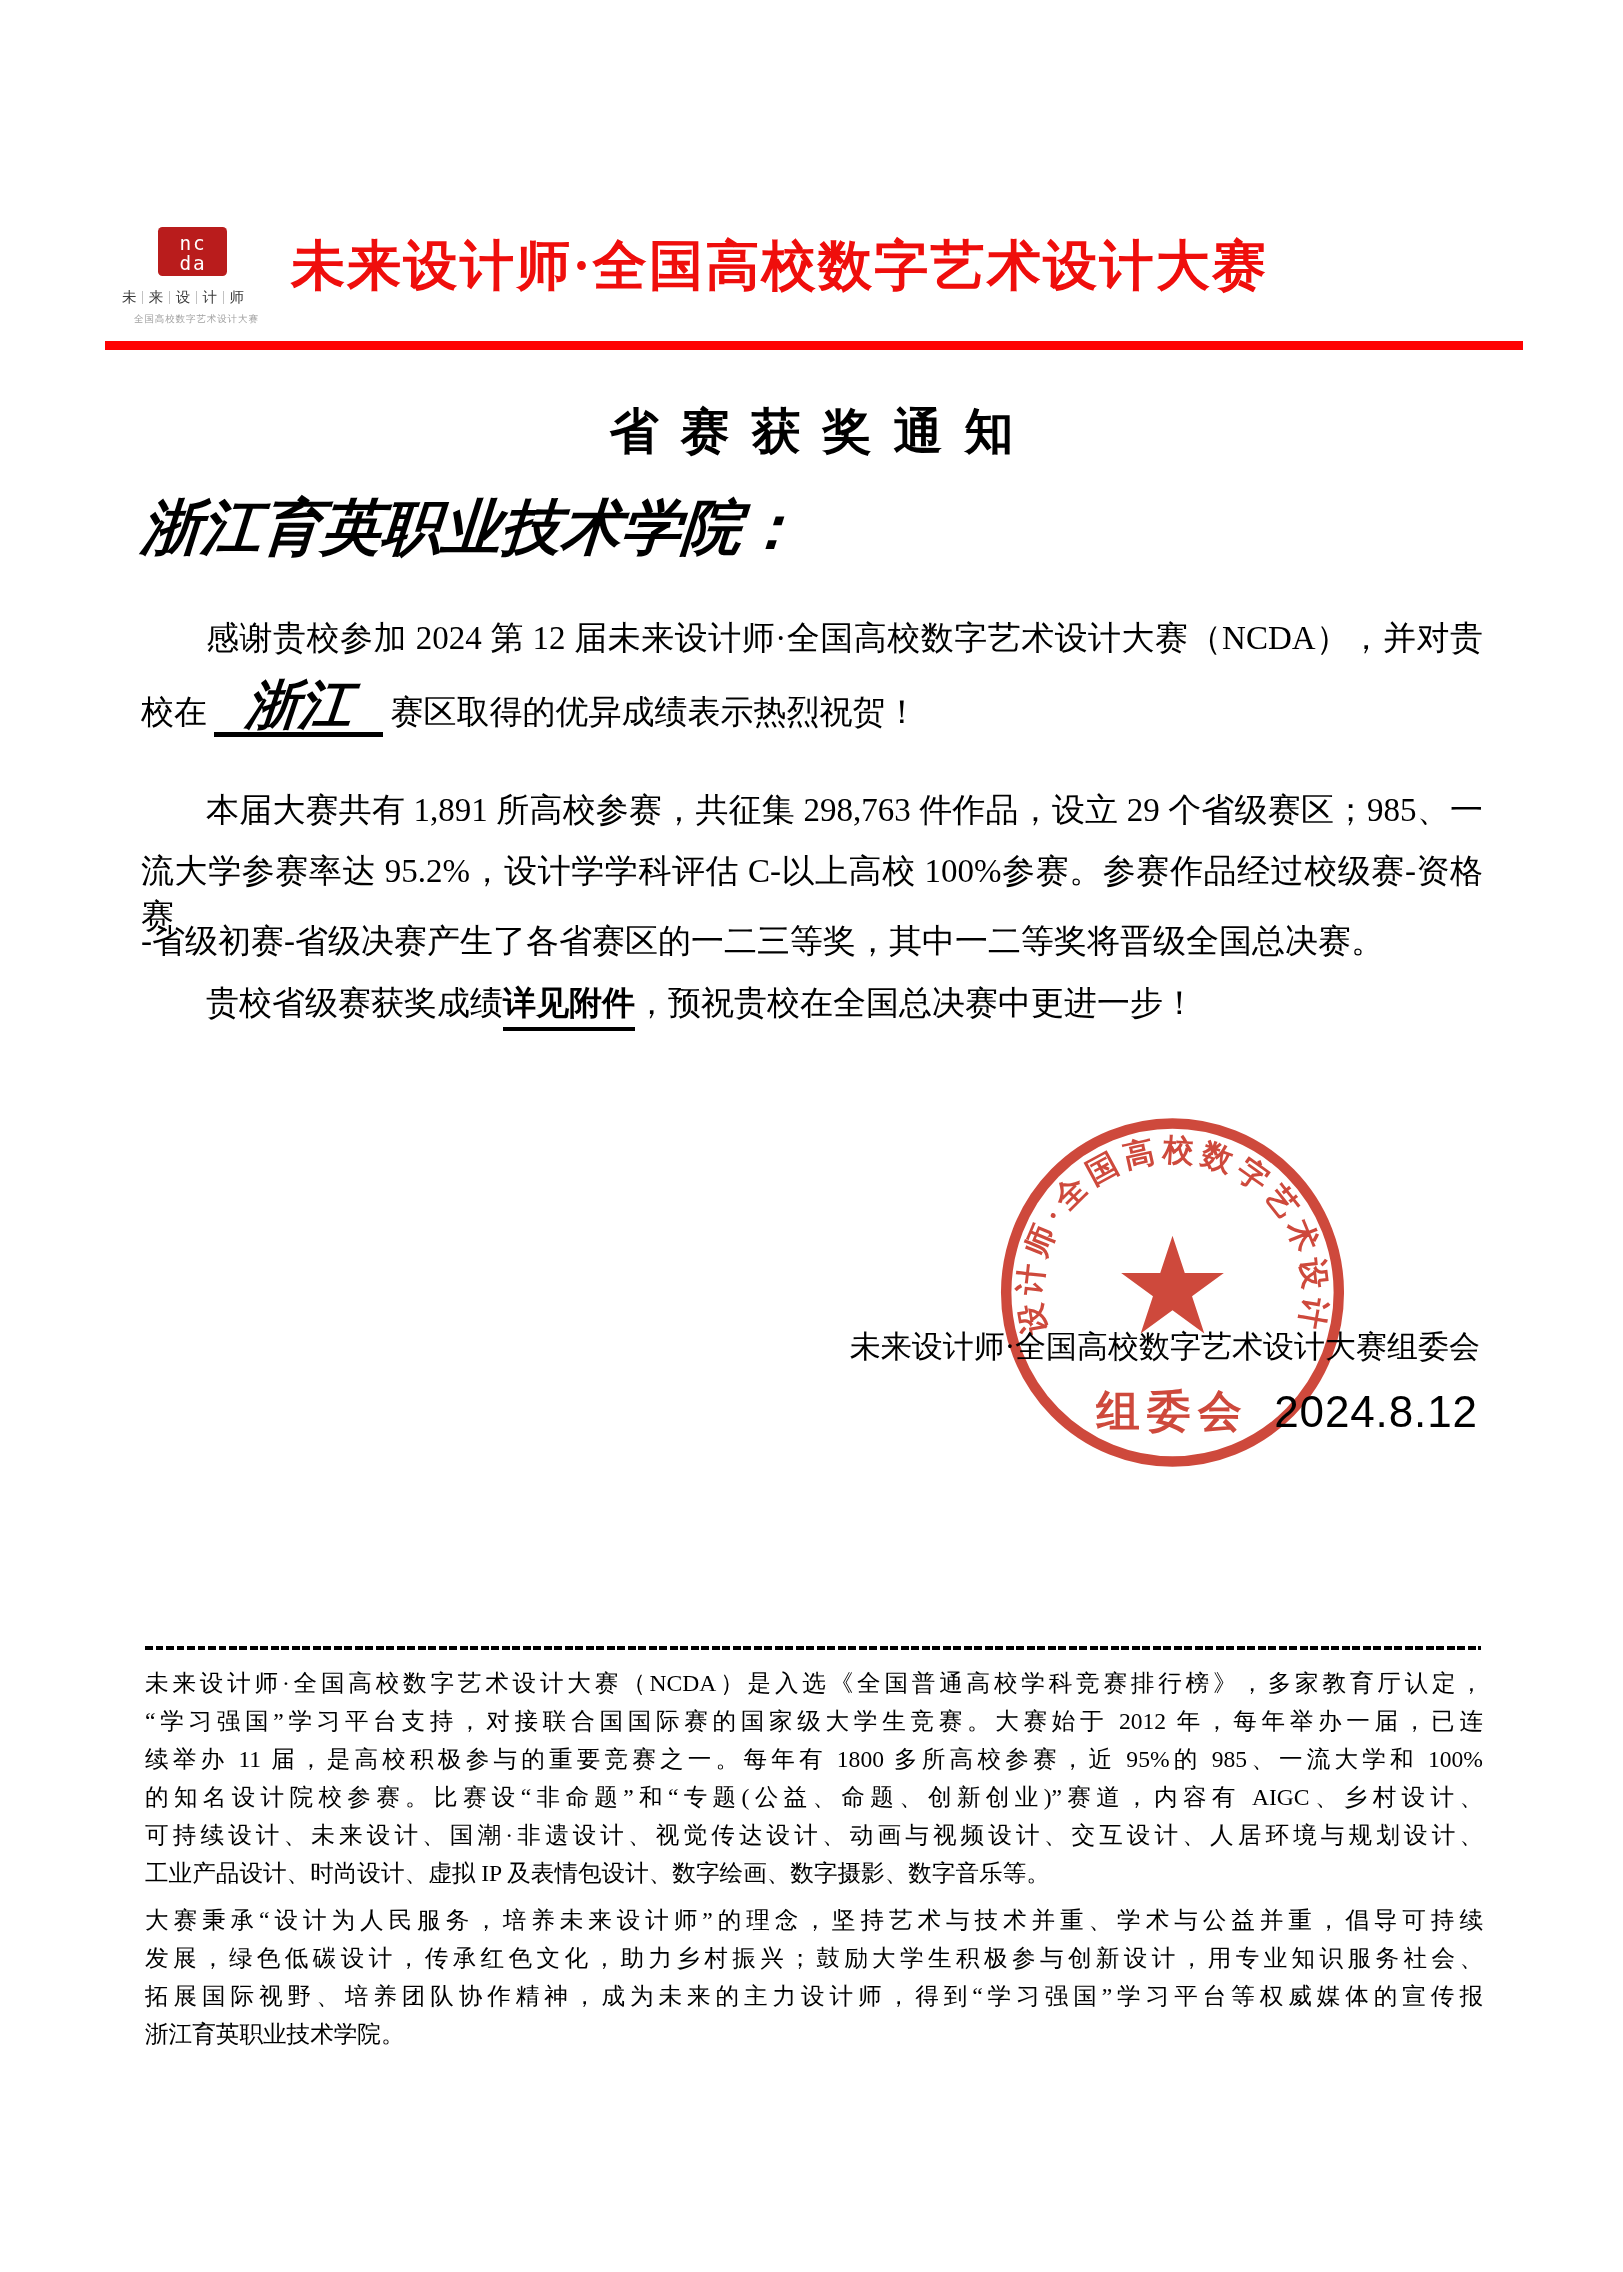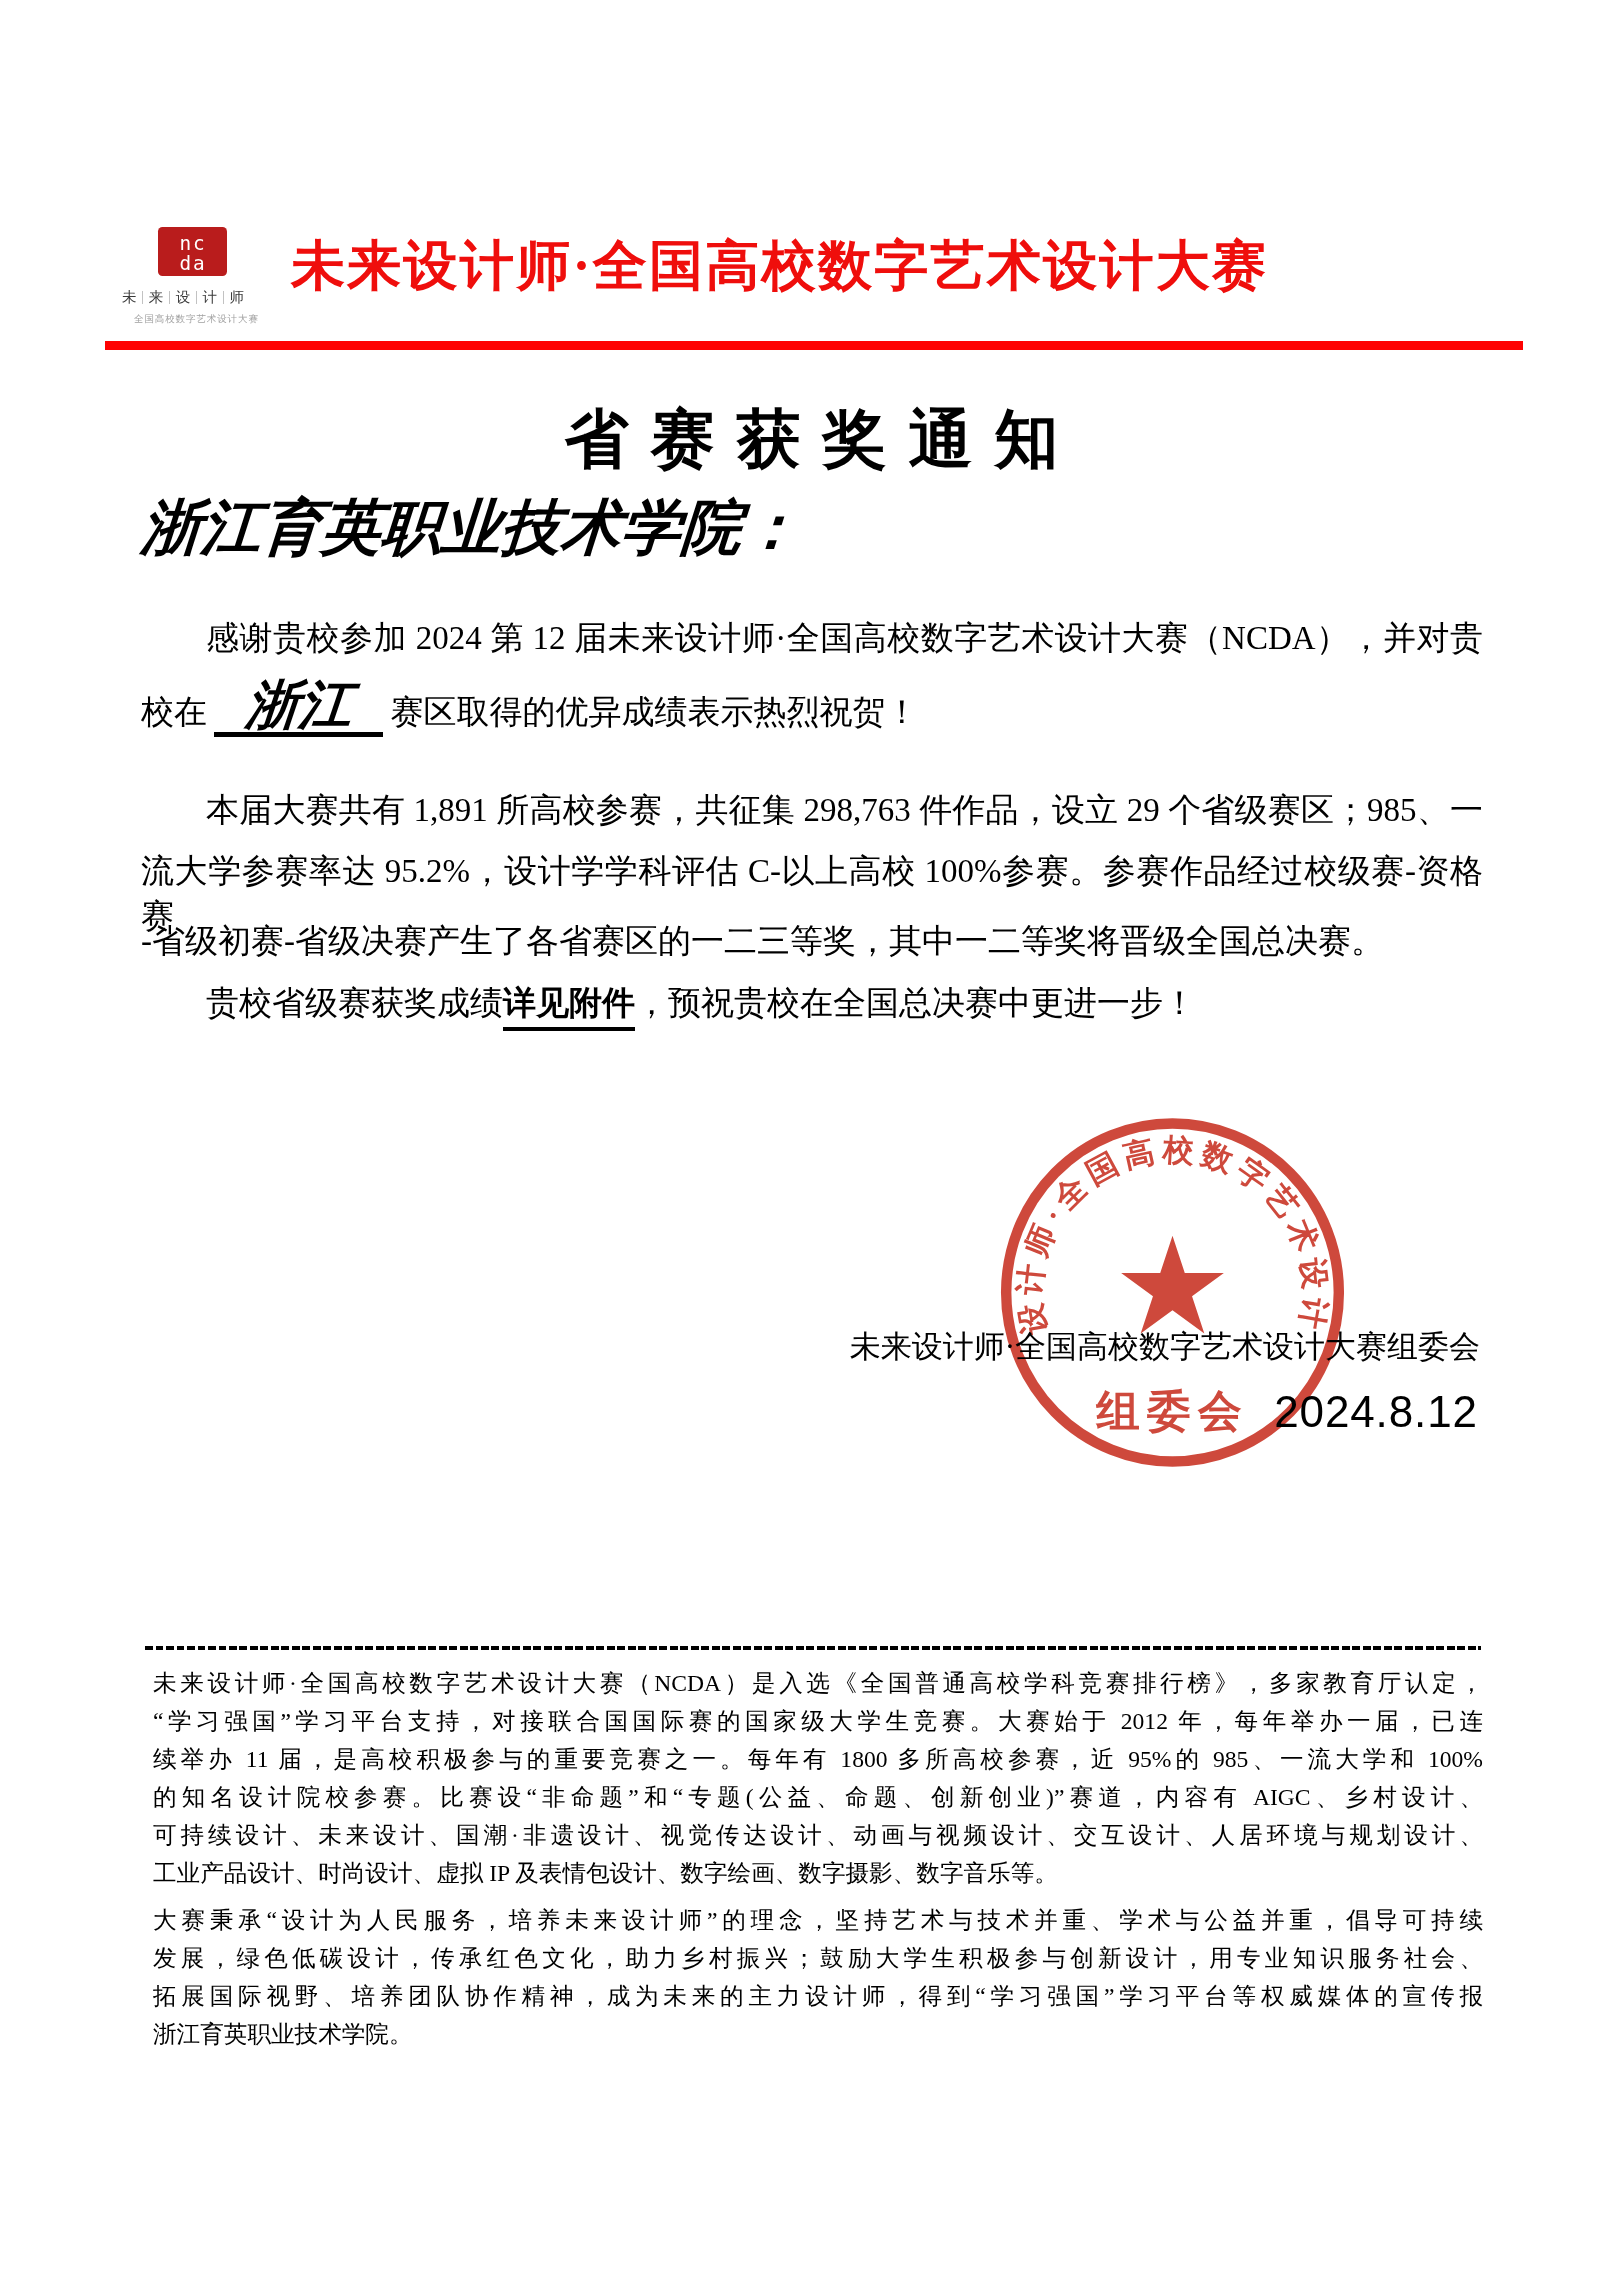--- a/index.html
+++ b/index.html
@@ -35,21 +35,21 @@
     letter-spacing:2.3px;white-space:nowrap;line-height:1;
     font-family:"Liberation Serif",serif;
   }
   .red-rule{
     position:absolute;left:105px;top:341px;width:1418px;height:8.6px;
     background:#fe0202;
   }
   
   .doc-title{
     position:absolute;left:0;top:405px;width:100%;
-    text-align:center;font-size:64px;font-weight:700;
+    text-align:center;font-size:49px;font-weight:700;
     letter-spacing:22px;padding-left:22px;box-sizing:border-box;
     line-height:1.1;white-space:nowrap;
   }
   
   .salutation{
     position:absolute;left:139px;top:495px;
     font-size:60px;font-weight:700;line-height:1.1;
     font-style:italic;transform:skewX(-4deg);transform-origin:left bottom;
     white-space:nowrap;
   }
@@ -86,21 +86,21 @@
   .stamp{
     position:absolute;left:993px;top:1113px;width:359px;height:359px;
     opacity:0.9;mix-blend-mode:multiply;z-index:5;
   }
   
   .dash-sep{
     position:absolute;left:145px;top:1646px;width:1336px;height:4.1px;
     background:repeating-linear-gradient(90deg,#000 0 7.7px,transparent 7.7px 10.5px);
   }
   .fblock{position:absolute;left:145px;width:1338px;font-size:23.6px;}
-  .fblock .fline{height:38px;line-height:38px;white-space:nowrap;margin-left:8px;}
+  .fblock .fline{height:38px;line-height:38px;white-space:nowrap;}
   .fblock .fline.fill{white-space:normal;text-align:justify;text-align-last:justify;}
   #footer-p1{top:1664px;}
   #footer-p2{top:1901px;}
 </style>
 </head>
 <body>
 
 <div class="page">
 
   <div class="logo-box">

